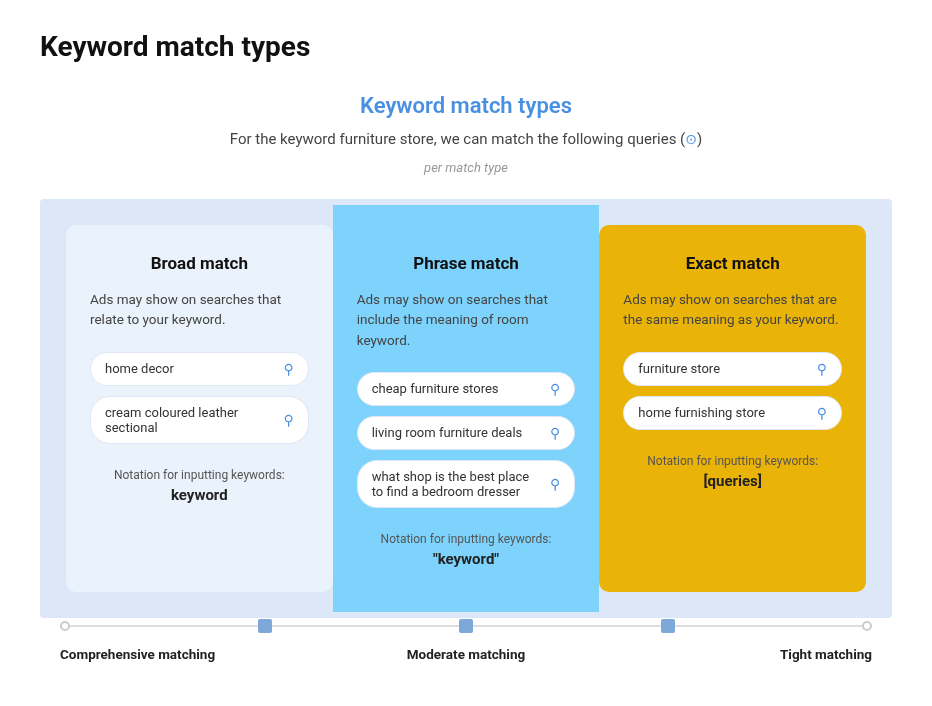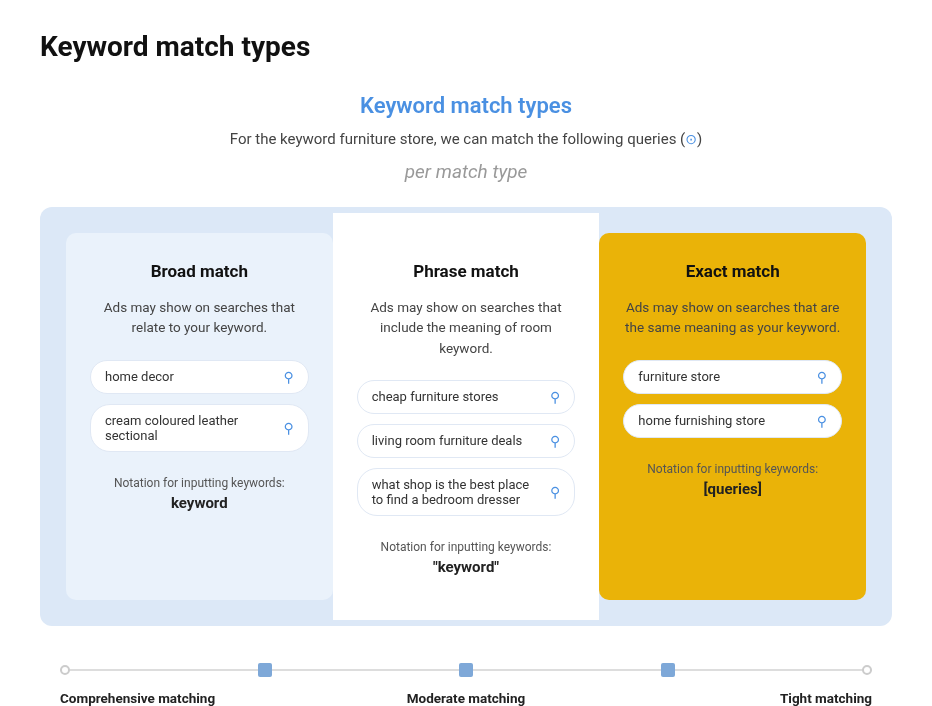--- a/index.html
+++ b/index.html
@@ -37,69 +37,68 @@
       color: #444;
       margin-bottom: 12px;
     }
 
     .query-icon {
       color: #4a90e2;
       font-size: 14px;
     }
 
     .per-match {
-      font-size: 19px;
+      font-size: 13px;
       color: #999;
       margin-bottom: 24px;
       font-style: italic;
     }
 
     .cards-container {
       display: flex;
       width: 100%;
       background: #dce8f7;
-      border-radius: 12px;
+      border-radius: 4px;
       padding: 26px;
       gap: 0;
-      margin-bottom: 36px;
     }
 
     .card {
       flex: 1;
       background: #eaf2fb;
       border-radius: 10px;
       padding: 28px 24px 24px;
       display: flex;
       flex-direction: column;
       align-items: center;
     }
 
     .card:nth-child(2) {
-      background: #ffffff;
+      background: #7dd3fc;
       border-radius: 0;
       margin: -20px 0;
       padding: 48px 24px 44px;
     }
 
     .card:nth-child(3) {
       background: #eab308;
     }
 
     .card-title {
       font-size: 17px;
       font-weight: 700;
       color: #111;
       margin-bottom: 16px;
       text-align: center;
     }
 
     .card-desc {
       font-size: 13.5px;
       color: #444;
-      text-align: center;
+      text-align: left;
       margin-bottom: 22px;
       line-height: 1.5;
     }
 
     .search-pills {
       width: 100%;
       display: flex;
       flex-direction: column;
       gap: 10px;
       margin-bottom: 24px;

